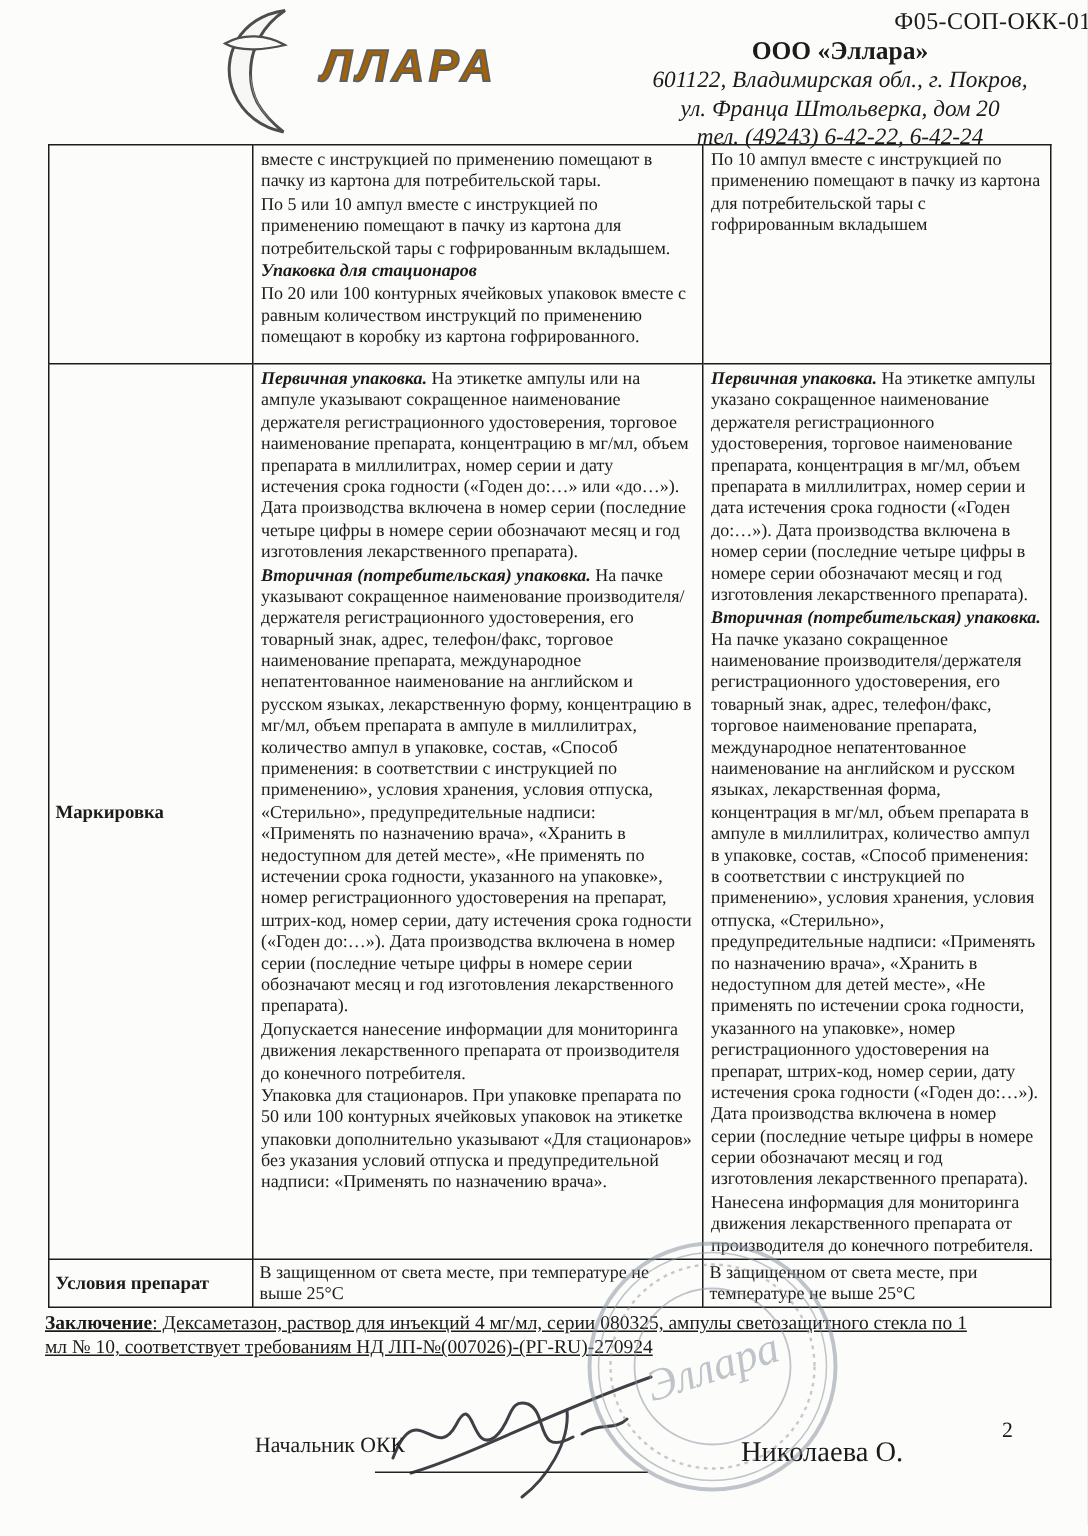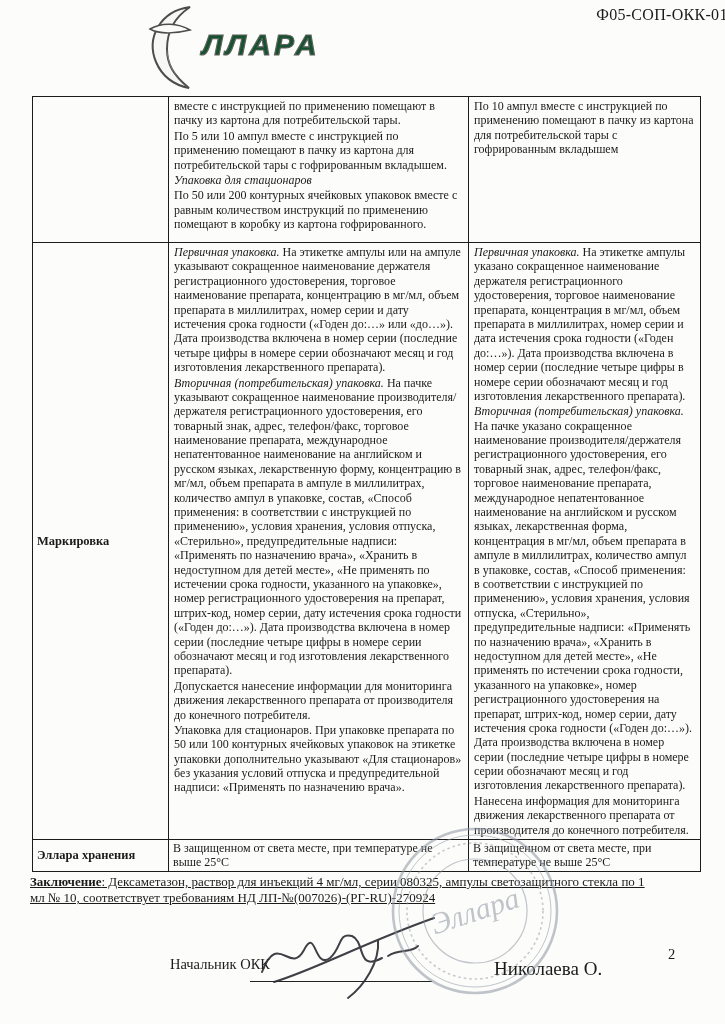--- a/index.html
+++ b/index.html
@@ -8,39 +8,39 @@
     background:#fcfcfa;overflow:hidden;
     font-family:"Liberation Serif","DejaVu Serif",serif;
     color:#1b1b1b;
     padding-left:23px;
   }
   
   .form-code{position:absolute;top:6px;right:12px;font-size:16px;letter-spacing:.3px;}
   .logo{position:absolute;left:142px;top:2px;width:190px;height:88px;}
   .logo svg{position:absolute;left:0;top:0;}
   .logo-text{
-    position:absolute;left:60px;top:26px;
+    position:absolute;left:72px;top:26px;
     font-family:"Liberation Sans","DejaVu Sans",sans-serif;
     font-weight:bold;font-style:italic;font-size:30px;letter-spacing:3px;
-    color:#14532d;-webkit-text-stroke:1.2px #5f5f5f;
+    color:#a16207;-webkit-text-stroke:1.2px #5f5f5f;
   }
   .hdr-block{position:absolute;left:400px;top:24px;width:320px;text-align:center;line-height:1.22;}
   .hdr-company{font-weight:bold;font-size:17px;}
   .hdr-addr,.hdr-phone{font-style:italic;font-size:15.5px;}
   
   table.spec{
     position:absolute;left:32px;top:96px;width:668px;
     border-collapse:collapse;table-layout:fixed;
     font-size:12px;line-height:1.2;
   }
   table.spec td{border:1.5px solid #1c1c1c;vertical-align:top;padding:1px 5px 1px 4px;overflow:hidden;}
   td.lbl{font-weight:bold;font-size:12.5px;margin-left:24px;}
   td.lbl.mid{vertical-align:middle;}
   .cell p{margin:1px;}
-  .bi{font-weight:normal;font-style:italic;}
+  .bi{font-weight:bold;font-style:italic;}
   
   .conclusion{position:absolute;left:30px;top:874px;width:618px;font-size:13px;line-height:1.25;text-decoration:underline;}
   .conclusion .lead{font-weight:bold;text-decoration:underline;}
   
   .sig-title{position:absolute;left:170px;top:956px;font-size:14.5px;}
   .sig-line{position:absolute;left:250px;top:981px;width:182px;border-top:1.5px solid #222;}
   .sig-name{position:absolute;left:494px;top:958px;font-size:19px;}
   .sig-scribble{position:absolute;left:248px;top:908px;pointer-events:none;}
   .stamp{position:absolute;left:388px;top:824px;opacity:.55;pointer-events:none;}
   .page-num{position:absolute;left:668px;top:946px;font-size:14.5px;}
@@ -54,36 +54,42 @@
 
   <div class="logo">
     <svg width="64" height="90" viewBox="0 0 64 90">
       <path d="M48,5 C18,9 4,36 14,60 C20,74 32,83 47,86 C31,73 25,62 25,47 C25,30 33,15 48,5 Z" fill="#f7f7f5" stroke="#4d4d4d" stroke-width="2"></path>
       <path d="M25,47 C25,62 31,73 47,86 C38,79 28,68 26,54 Z" fill="#9d9d9d" stroke="none"></path>
       <path d="M8,27 C20,20 36,21 48,28 C36,31 18,33 8,27 Z" fill="#fbfbfa" stroke="#4d4d4d" stroke-width="1.5"></path>
     </svg>
     <span class="logo-text">ЛЛАРА</span>
   </div>
 
+  <div class="hdr-block">
+    <div class="hdr-company">ООО «Эллара»</div>
+    <div class="hdr-addr">601122, Владимирская обл., г. Покров,</div>
+    <div class="hdr-addr">ул. Франца Штольверка, дом 20</div>
+    <div class="hdr-phone">тел. (49243) 6-42-22, 6-42-24</div>
+  </div>
 
   <table class="spec">
     <colgroup>
         <col style="width:136px">
         <col style="width:300px">
         <col style="width:232px">
       </colgroup>
 
     <tbody>
         <tr style="height:146px">
       <td class="lbl"></td>
       <td class="cell">
         <p>вместе с инструкцией по применению помещают в пачку из картона для потребительской тары.</p>
         <p>По 5 или 10 ампул вместе с инструкцией по применению помещают в пачку из картона для потребительской тары с гофрированным вкладышем.</p>
         <p class="bi">Упаковка для стационаров</p>
-        <p>По 50 или 200 контурных ячейковых упаковок вместе с равным количеством инструкций по применению помещают в коробку из картона гофрированного.</p>
+        <p>По 20 или 100 контурных ячейковых упаковок вместе с равным количеством инструкций по применению помещают в коробку из картона гофрированного.</p>
       </td>
       <td class="cell">
         <p>По 10 ампул вместе с инструкцией по применению помещают в пачку из картона для потребительской тары с гофрированным вкладышем</p>
       </td>
     </tr>
 
     <tr style="height:580px">
       <td class="lbl mid">Маркировка</td>
       <td class="cell">
         <p><span class="bi">Первичная упаковка.</span><span> На этикетке ампулы или на ампуле указывают сокращенное наименование держателя регистрационного удостоверения, торговое наименование препарата, концентрацию в мг/мл, объем препарата в миллилитрах, номер серии и дату истечения срока годности («Годен до:…» или «до…»). Дата производства включена в номер серии (последние четыре цифры в номере серии обозначают месяц и год изготовления лекарственного препарата).</span></p>
@@ -92,21 +98,21 @@
         <p>Упаковка для стационаров. При упаковке препарата по 50 или 100 контурных ячейковых упаковок на этикетке упаковки дополнительно указывают «Для стационаров» без указания условий отпуска и предупредительной надписи: «Применять по назначению врача».</p>
       </td>
       <td class="cell">
         <p><span class="bi">Первичная упаковка.</span><span> На этикетке ампулы указано сокращенное наименование держателя регистрационного удостоверения, торговое наименование препарата, концентрация в мг/мл, объем препарата в миллилитрах, номер серии и дата истечения срока годности («Годен до:…»). Дата производства включена в номер серии (последние четыре цифры в номере серии обозначают месяц и год изготовления лекарственного препарата).</span></p>
         <p><span class="bi">Вторичная (потребительская) упаковка.</span><span> На пачке указано сокращенное наименование производителя/держателя регистрационного удостоверения, его товарный знак, адрес, телефон/факс, торговое наименование препарата, международное непатентованное наименование на английском и русском языках, лекарственная форма, концентрация в мг/мл, объем препарата в ампуле в миллилитрах, количество ампул в упаковке, состав, «Способ применения: в соответствии с инструкцией по применению», условия хранения, условия отпуска, «Стерильно», предупредительные надписи: «Применять по назначению врача», «Хранить в недоступном для детей месте», «Не применять по истечении срока годности, указанного на упаковке», номер регистрационного удостоверения на препарат, штрих-код, номер серии, дату истечения срока годности («Годен до:…»). Дата производства включена в номер серии (последние четыре цифры в номере серии обозначают месяц и год изготовления лекарственного препарата).</span></p>
         <p>Нанесена информация для мониторинга движения лекарственного препарата от производителя до конечного потребителя.</p>
       </td>
     </tr>
 
     <tr style="height:30px">
-      <td class="lbl mid">Эллара хранения</td>
+      <td class="lbl mid">Условия препарат</td>
       <td class="cell">В защищенном от света месте, при температуре не выше 25°С</td>
       <td class="cell">В защищенном от света месте, при температуре не выше 25°С</td>
     </tr>
 
   </tbody>
     </table>
 
   <div class="conclusion">
     <span class="lead">Заключение</span><span>: Дексаметазон, раствор для инъекций 4 мг/мл, серии 080325, ампулы светозащитного стекла по 1 мл № 10, соответствует требованиям НД ЛП-№(007026)-(РГ-RU)-270924</span>
   </div>

